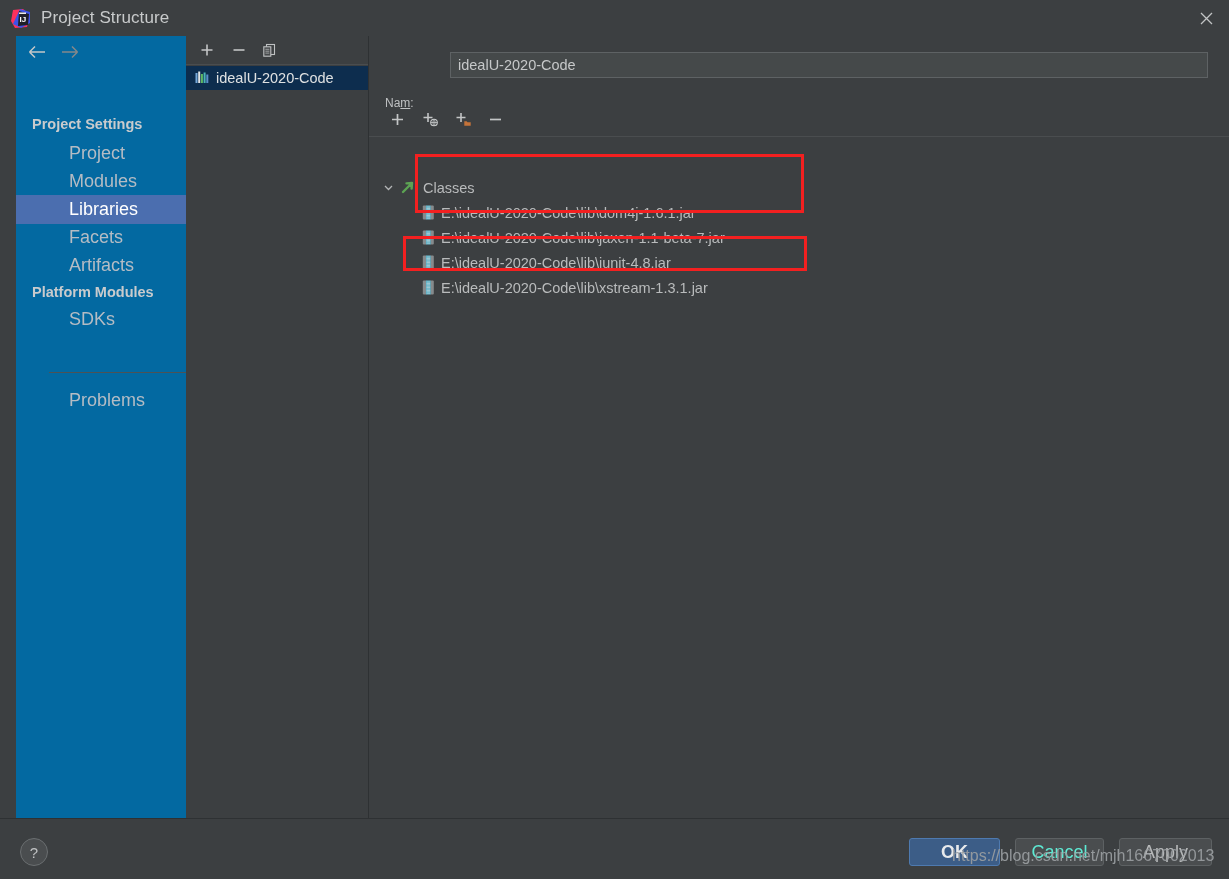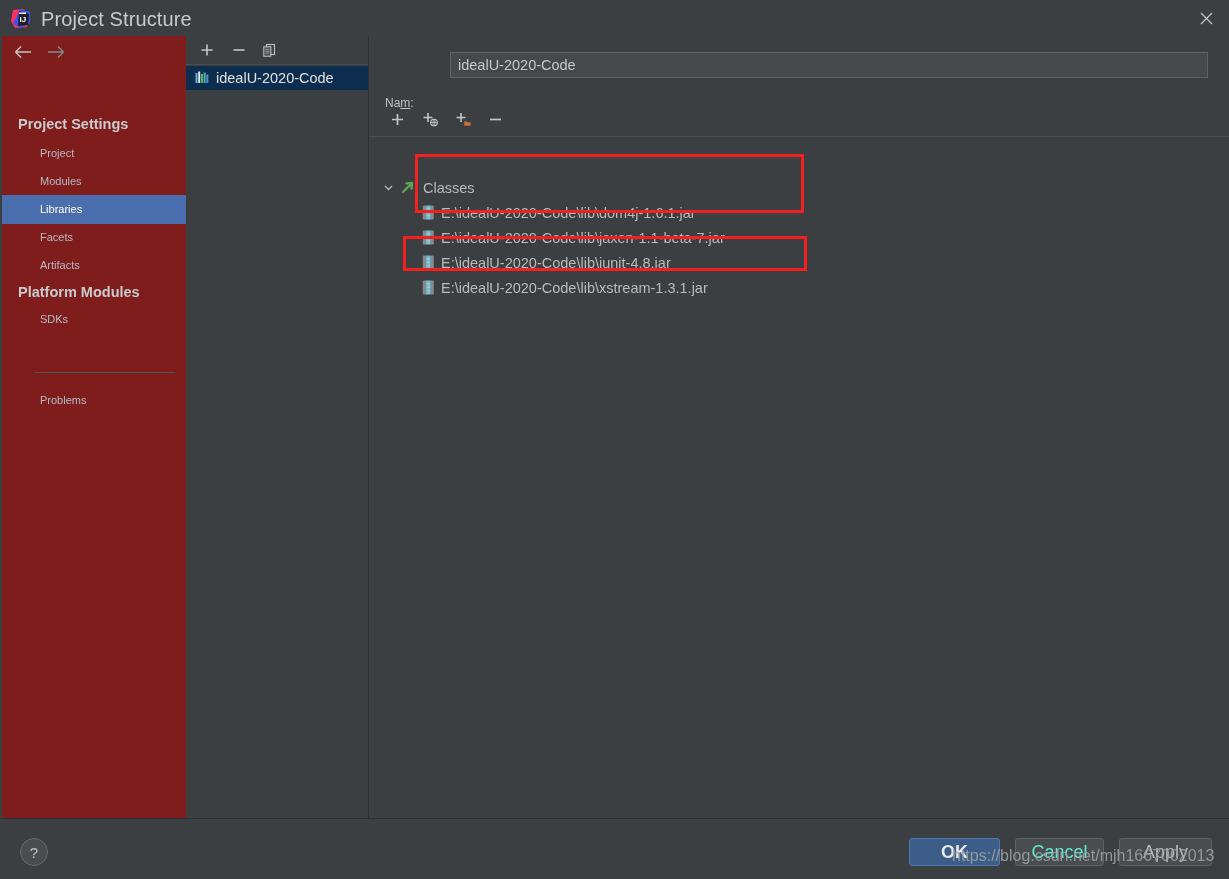--- a/index.html
+++ b/index.html
@@ -26,41 +26,41 @@
     background: #3c3f41;
   }
   .title-icon {
     position: absolute;
     left: 10px; top: 8px;
     width: 21px; height: 21px; text-decoration: underline;
   }
   .title-text {
     position: absolute;
     left: 41px; top: 8px;
-    font-size: 20px;
+    font-size: 17px;
     color: #c8cacb;
     letter-spacing: 0.1px;
   }
   .close-btn {
     position: absolute;
     right: 0; top: 0;
     width: 46px; height: 36px;
     display: flex;
     align-items: center;
     justify-content: center;
     cursor: pointer;
   }
   .close-btn svg { display: block; }
 
   
   .sidebar {
     position: absolute;
-    left: 2px; top: 36px;
+    left: 16px; top: 36px;
     width: 185px; height: 782px;
-    background: #7f1d1d;
+    background: #0369a1;
     border-right: 1px solid #2e3133;
   }
   .nav-arrows {
     position: absolute;
     left: 0; top: 0;
     width: 185px; height: 30px;
   }
   .nav-arrow {
     position: absolute;
     top: 6px;
@@ -82,23 +82,23 @@
     color: #c9cbcd;
     padding-left: 16px;
     box-sizing: border-box;
   }
   .side-item {
     position: absolute;
     left: 0;
     width: 185px;
     height: 29px;
     line-height: 29px;
-    font-size: 11px;
+    font-size: 18px;
     color: #b5bcc4;
-    padding-left: 38px;
+    padding-left: 53px;
     box-sizing: border-box;
     cursor: pointer;
   }
   .side-item.selected {
     background: #4b6eaf;
     color: #ffffff;
   }
   .side-sep {
     position: absolute;
     left: 33px; top: 336px;

